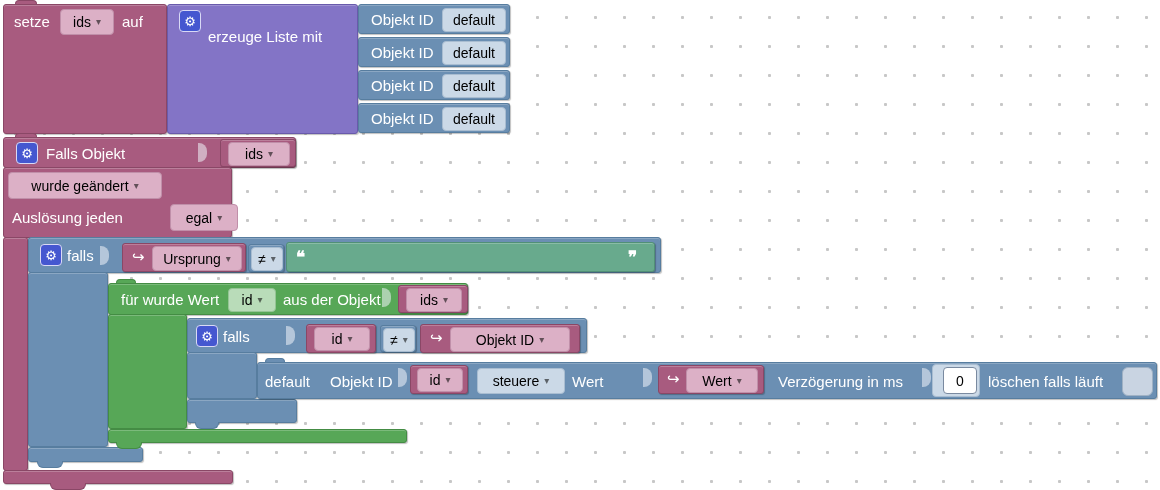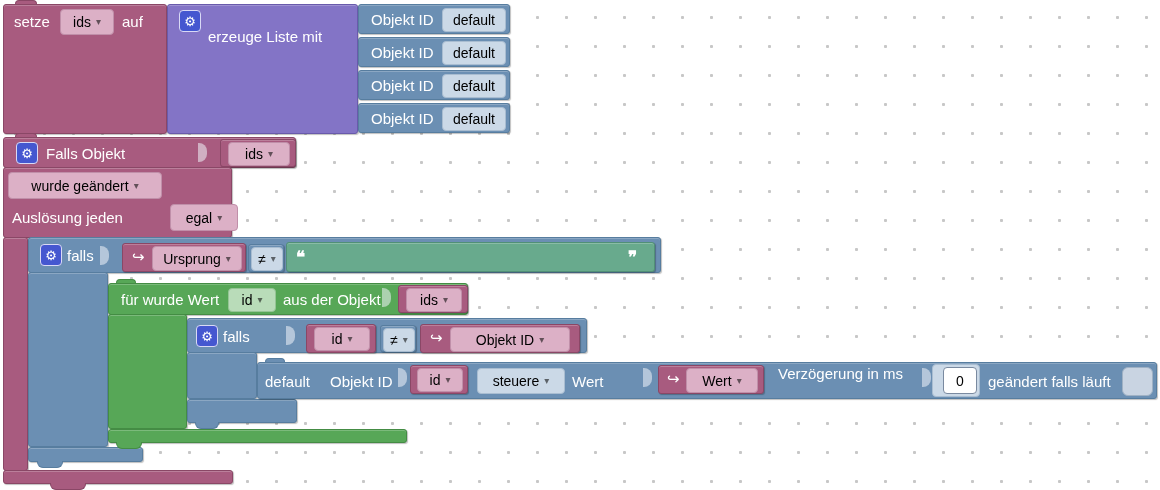--- a/index.html
+++ b/index.html
@@ -179,20 +179,20 @@
       <span class="caret">▾</span>
   </div>
   <div class="lbl" style="left:572px;top:370px;">Wert</div>
   <div class="sock" style="left:643px;top:368px;"></div>
   <div class="block pink" style="left:658px;top:365px;width:106px;height:29px;"></div>
   <div class="glyph" style="left:667px;top:368px;">↪</div>
   <div class="field f-pink" style="left:686px;top:368px;width:70px;height:23px;">
     <span>Wert</span>
       <span class="caret">▾</span>
   </div>
-  <div class="lbl" style="left:778px;top:362px;">Verzögerung in ms</div>
+  <div class="lbl" style="left:778px;top:370px;">Verzögerung in ms</div>
   <div class="sock" style="left:922px;top:368px;"></div>
   <div class="field f-blue" style="left:932px;top:364px;width:46px;height:31px;"></div>
   <div class="numfield" style="left:943px;top:367px;width:32px;height:25px;">0</div>
-  <div class="lbl" style="left:988px;top:370px;">geändert falls läuft</div>
+  <div class="lbl" style="left:988px;top:370px;">löschen falls läuft</div>
   <div class="chk" style="left:1122px;top:367px;width:29px;height:27px;"></div>
 
 </div>
 
 </body></html>

